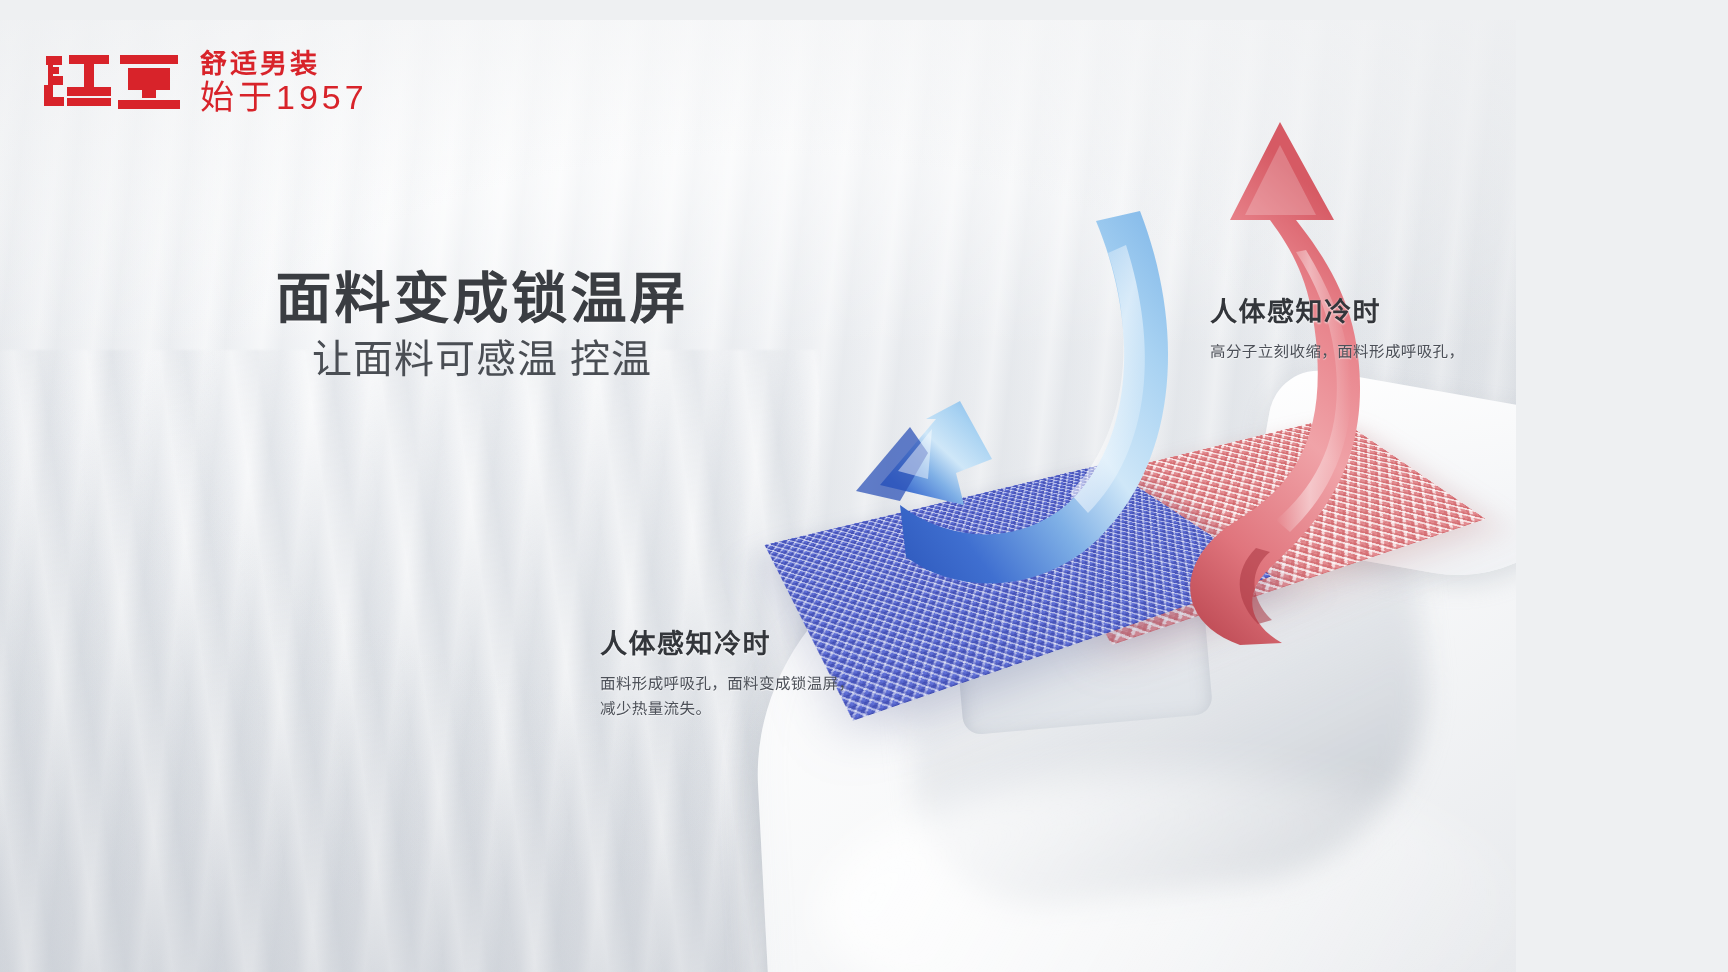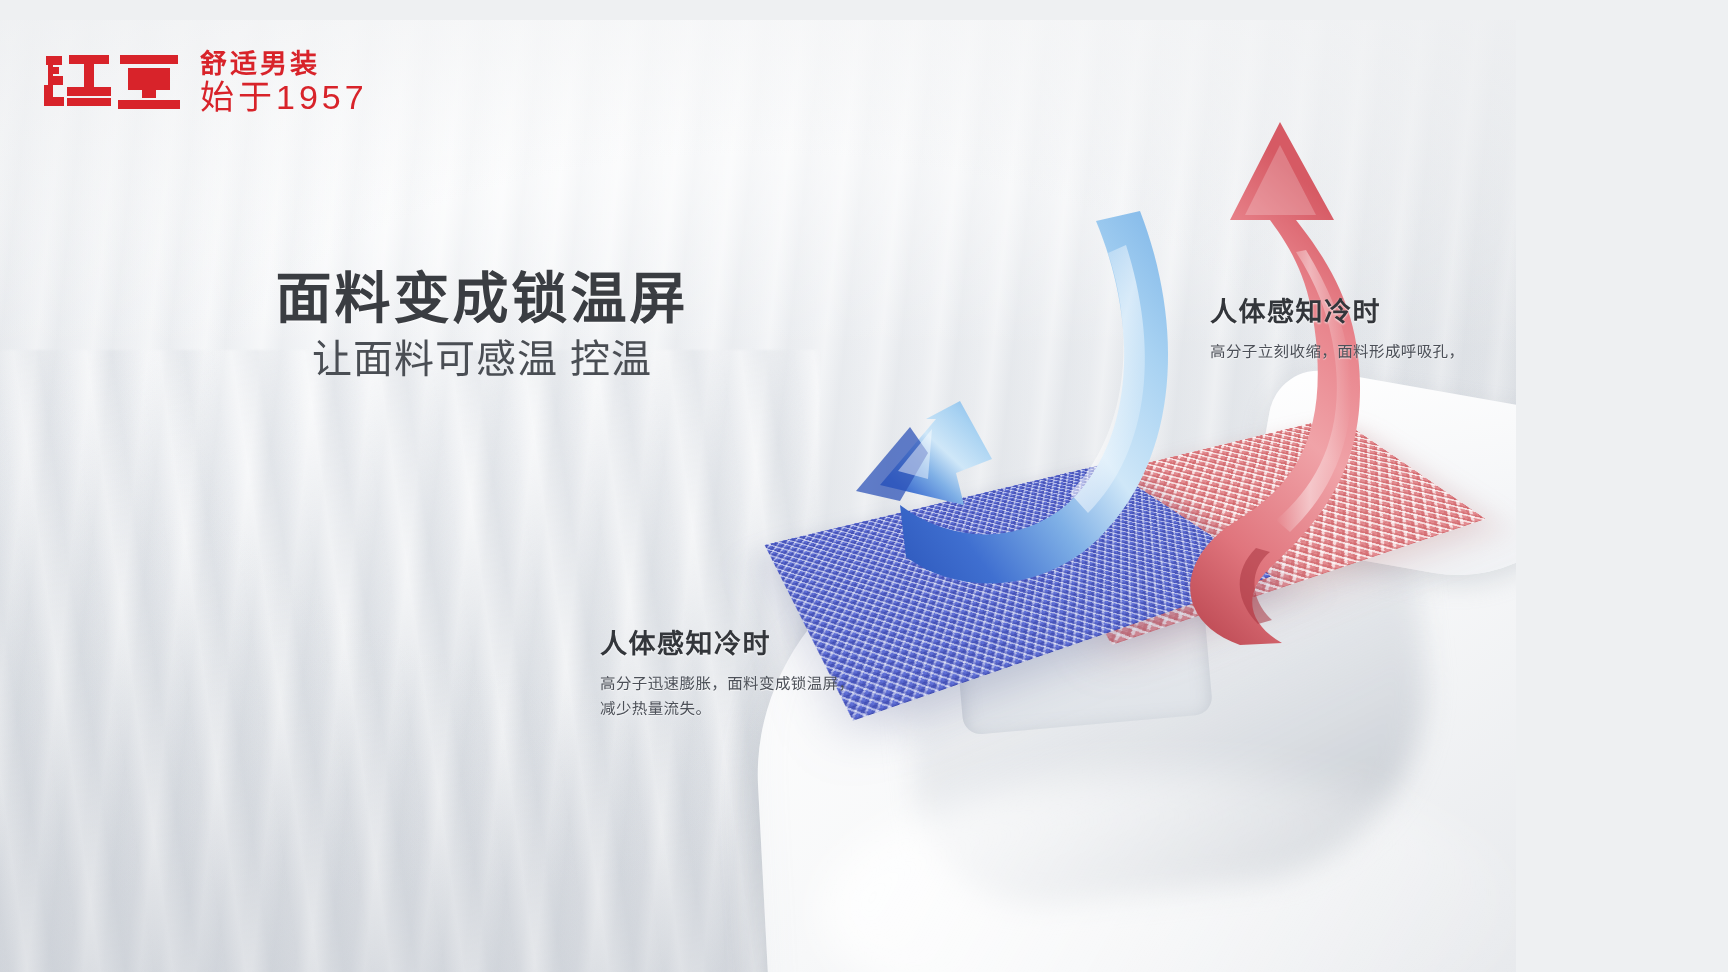--- a/index.html
+++ b/index.html
@@ -222,18 +222,18 @@
   <div class="anno anno-hot">
     <div class="anno-title">人体感知冷时</div>
     <div class="anno-body">
       <div>高分子立刻收缩，面料形成呼吸孔，</div>
     </div>
   </div>
 
   <div class="anno anno-cold">
     <div class="anno-title">人体感知冷时</div>
     <div class="anno-body">
-      <div>高分子迅速膨胀，面料变成锁温屏，</div>
+      <div>面料形成呼吸孔，面料变成锁温屏，</div>
       <div>减少热量流失。</div>
     </div>
   </div>
 
 </div>
 
 </body></html>

